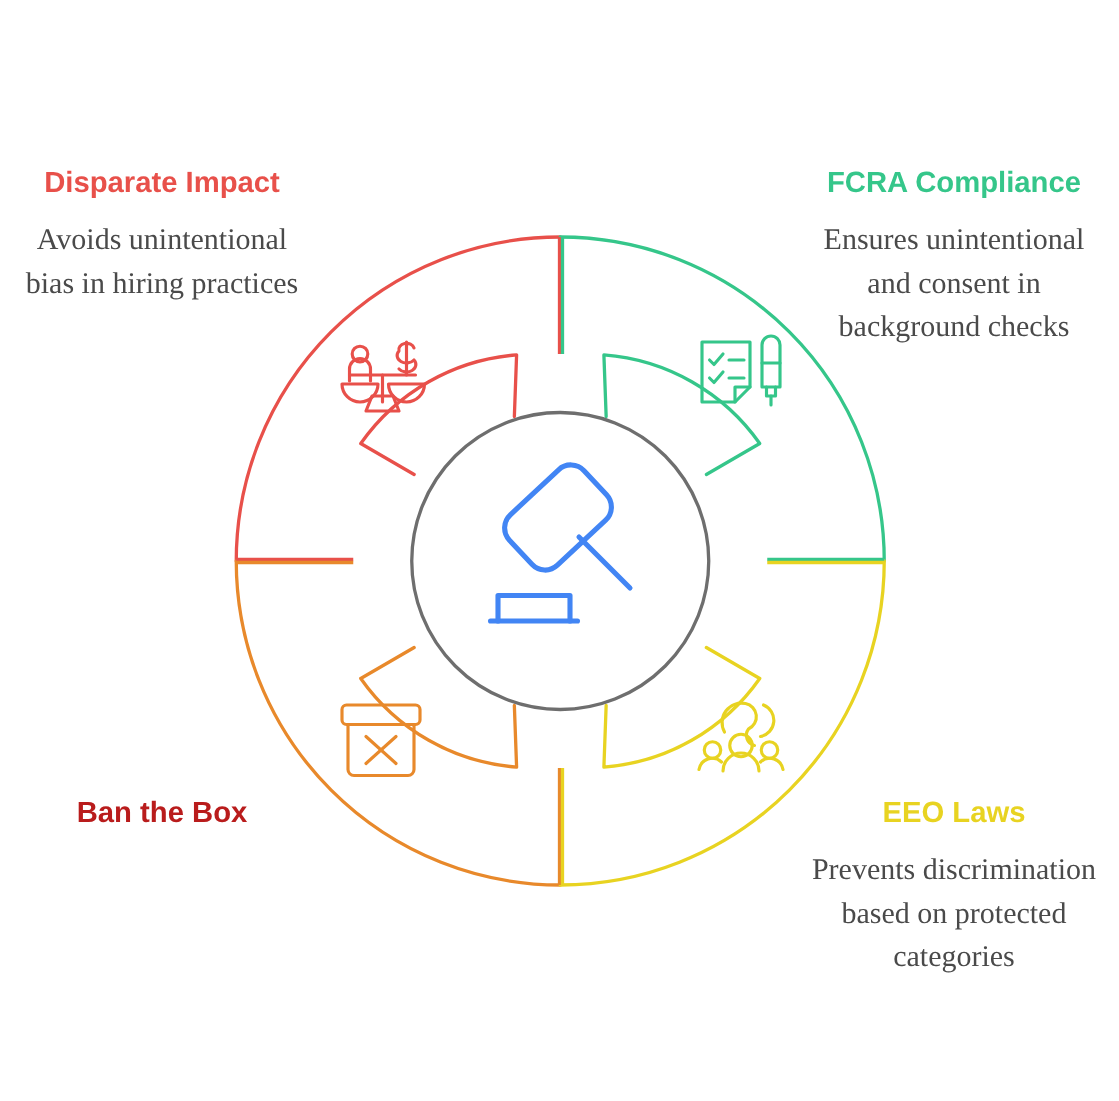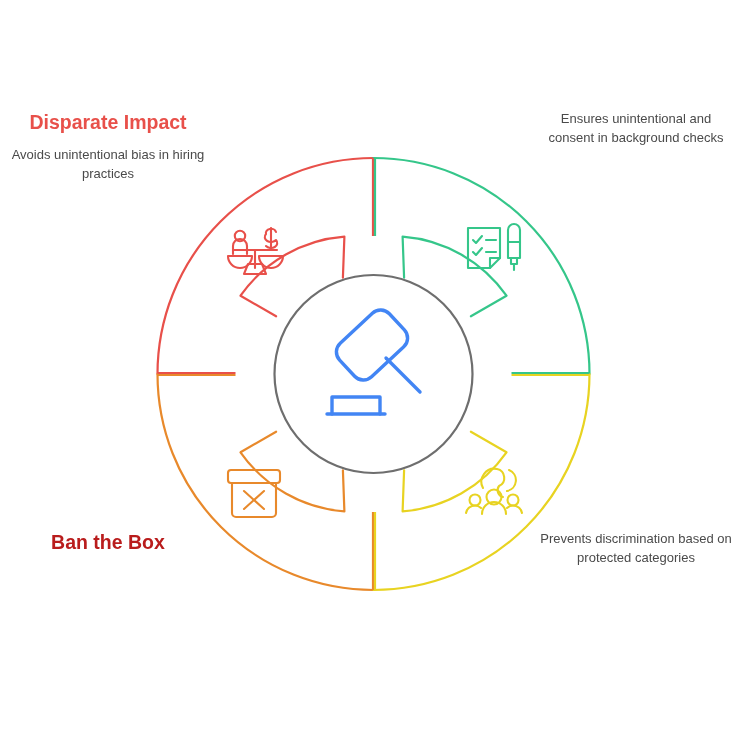--- a/index.html
+++ b/index.html
@@ -39,24 +39,25 @@
 
   .corner-title {
     font-size: 19.5px;
     font-weight: bold;
     line-height: 1.25;
     margin: 0 0 12px 0;
     white-space: nowrap;
   }
 
   .corner-desc {
-    font-size: 13px;
+    font-size: 20px;
     line-height: 1.45;
     color: #4a4a4a;
     margin: 0;
+    font-family: Liberation Serif, serif;
   }
 
   
   #corner-tl { left: 10px;  top: 110px; }
   #corner-tr { left: 538px; top: 110px; }
   #corner-bl { left: 10px;  top: 530px; }
   #corner-br { left: 538px; top: 530px; }
 </style>
 </head>
 <body>
@@ -172,24 +173,26 @@
     </g>
 
   </svg>
 
   <div class="corner" id="corner-tl">
     <div class="corner-title" style="color:#e8504a">Disparate Impact</div>
     <div class="corner-desc">Avoids unintentional bias in hiring practices</div>
   </div>
 
   <div class="corner" id="corner-tr">
+    <div class="corner-title" style="color:#35c68a">FCRA Compliance</div>
     <div class="corner-desc">Ensures unintentional and consent in background checks</div>
   </div>
 
   <div class="corner" id="corner-bl">
     <div class="corner-title" style="color:#b91c1c">Ban the Box</div>
   </div>
 
   <div class="corner" id="corner-br">
+    <div class="corner-title" style="color:#e8d321">EEO Laws</div>
     <div class="corner-desc">Prevents discrimination based on protected categories</div>
   </div>
 
 </div>
 
 </body></html>

